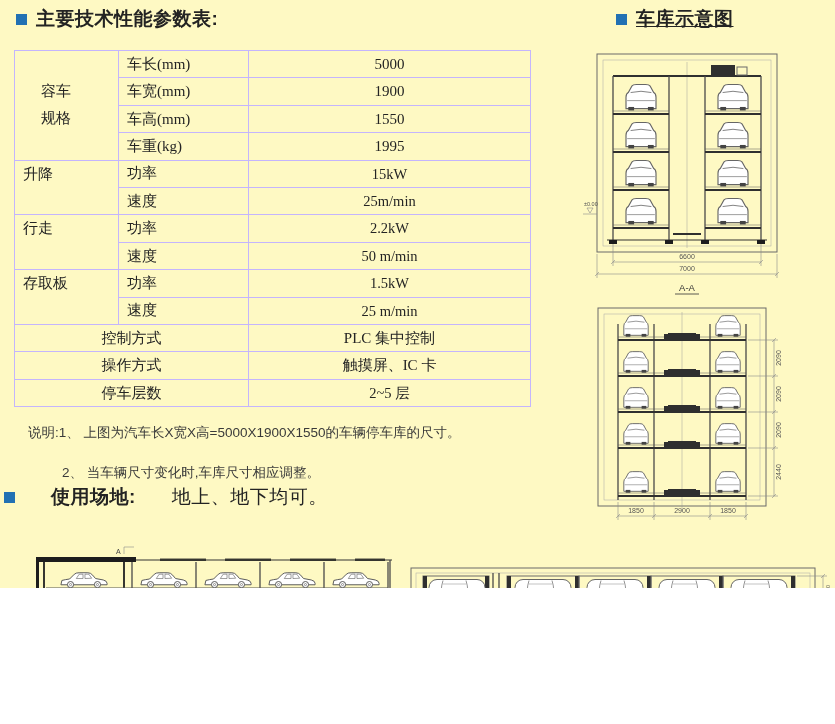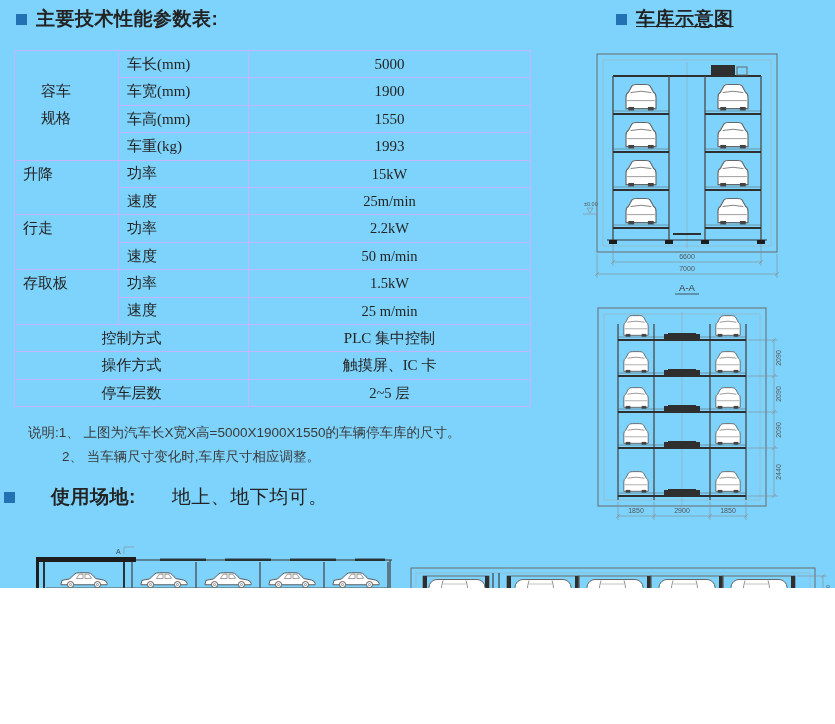--- a/index.html
+++ b/index.html
@@ -1,35 +1,35 @@
 <!DOCTYPE html>
 <html><head>
 <meta charset="utf-8">
 <style>
   html,body{margin:0;padding:0;background:#fff;}
-  .page{position:relative;width:835px;height:588px;background:#7dd3fc;overflow:hidden;
+  .page{position:relative;width:835px;height:588px;background:#fef9c3;overflow:hidden;
         font-family:"Liberation Sans","DejaVu Sans",sans-serif;color:#231f20;}
   .sec-title{position:absolute;display:flex;align-items:center;gap:9px;
              font-weight:bold;font-size:19px;color:#232323;letter-spacing:.5px;}
   .bullet{width:11px;height:11px;background:#2271b3;flex:none;}
   .sec-title .rest{font-weight:normal;}
   
   .spec-table{position:absolute;left:14px;top:50px;width:516px;border-collapse:collapse;
               table-layout:fixed;font-family:"Liberation Serif","DejaVu Serif",serif;
               font-size:15px;color:#242424;}
   .spec-table td{border:1px solid #c4b5fd;height:26.4px;padding:0 8px;line-height:1.25;font-family:Liberation Serif, serif;}
   .spec-table td.cat{vertical-align:middle;padding-left:26px;}
   .spec-table td.cat-top{vertical-align:top;padding-top:4px;}
   .spec-table td.val{text-align:center;}
   .spec-table td.merged{text-align:center;}
   .wrap2{display:inline-block;width:2.2em;line-height:1.85;}
   .sans{font-family:"Liberation Sans","DejaVu Sans",sans-serif;font-size:14.5px;margin-left:48px;}
   
   .notes{position:absolute;left:28px;top:424px;font-size:13.5px;color:#3a3a3a;}
-  .notes .line2{margin-left:34px;margin-top:6px;}
+  .notes .line2{margin-left:34px;margin-top:22px;}
   
   .diag{position:absolute;}
   .frame{fill:none;stroke:#6a6a6a;stroke-width:1;}
   .frame2{fill:none;stroke:#a8a8a8;stroke-width:.5;}
   .beam{stroke:#2f2f2f;stroke-width:2;}
   .beamthin{stroke:#555;stroke-width:.5;}
   .post{stroke:#4a4a4a;stroke-width:1.3;fill:none;}
   .slab{fill:#1d1d1d;stroke:none;}
   .sled{fill:#2f2f2f;stroke:none;}
   .cl{stroke:#999;stroke-width:.45;}
@@ -96,21 +96,21 @@
     <tr>
       <td>车宽(mm)</td>
       <td class="val">1900</td>
     </tr>
     <tr>
       <td>车高(mm)</td>
       <td class="val">1550</td>
     </tr>
     <tr>
       <td>车重(kg)</td>
-      <td class="val">1993</td>
+      <td class="val">1995</td>
     </tr>
     <tr>
       <td class="cat-top" rowspan="2">升降</td>
       <td>功率</td>
       <td class="val sans">15kW</td>
     </tr>
     <tr>
       <td>速度</td>
       <td class="val sans">25m/min</td>
     </tr>

